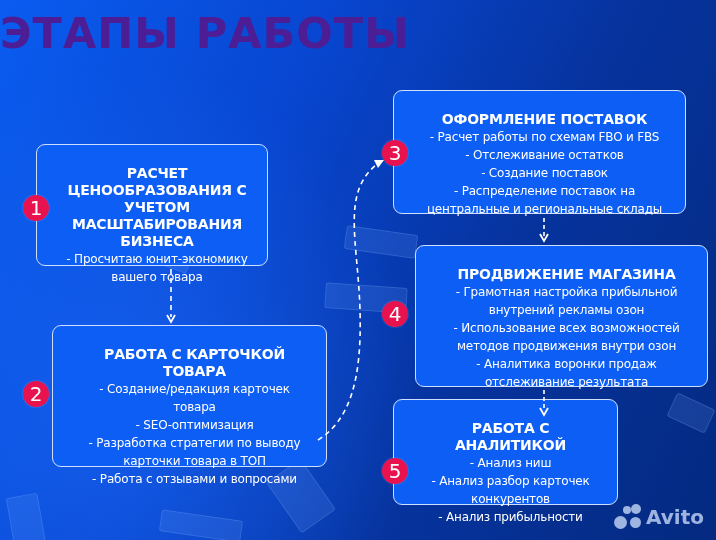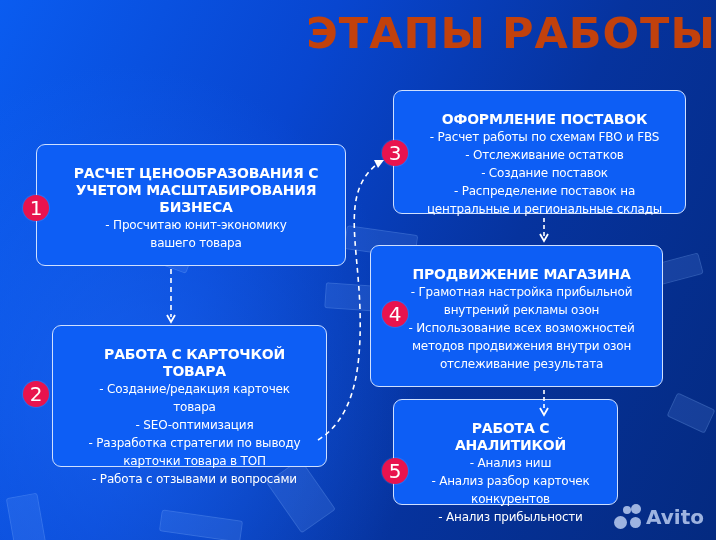--- a/index.html
+++ b/index.html
@@ -10,22 +10,22 @@
     }
     .bg-glow {
       position: absolute; left: 0; top: 60px; width: 420px; height: 480px;
       background: radial-gradient(ellipse at 30% 70%, rgba(30,110,255,0.55), rgba(30,110,255,0) 70%);
     }
     .bill {
       position: absolute; background: rgba(120,170,255,0.16);
       border: 1px solid rgba(150,195,255,0.18); border-radius: 3px;
     }
     .title {
-      position: absolute; left: 0; right: 0; top: 8px; text-align: right;
-      color: #c2410c; font-weight: 700; font-size: 43px; letter-spacing: 1px;
+      position: absolute; left: 0; right: 0; top: 8px; text-align: left;
+      color: #4c1d95; font-weight: 700; font-size: 43px; letter-spacing: 1px;
       font-family: "DejaVu Sans", sans-serif;
     }
     .card {
       position: absolute; background: #0d5ef5;
       border: 1.5px solid #cfe0ff; border-radius: 9px; box-sizing: border-box;
       color: #ffffff; padding: 20px 10px 6px 20px; text-align: center;
     }
     .card h3 {
       margin: 0; font-size: 14px; line-height: 17px; font-weight: 700;
       font-family: "DejaVu Sans", sans-serif; letter-spacing: -0.2px;
@@ -57,21 +57,21 @@
 <div class="bill" style="left:345px;top:230px;width:70px;height:22px;transform:rotate(8deg);"></div>
 <div class="bill" style="left:325px;top:285px;width:80px;height:24px;transform:rotate(4deg);"></div>
 <div class="bill" style="left:10px;top:495px;width:30px;height:50px;transform:rotate(-10deg);"></div>
 <div class="bill" style="left:160px;top:515px;width:80px;height:20px;transform:rotate(8deg);"></div>
 <div class="bill" style="left:280px;top:465px;width:40px;height:60px;transform:rotate(-35deg);"></div>
 <div class="bill" style="left:640px;top:260px;width:60px;height:20px;transform:rotate(-15deg);"></div>
 <div class="bill" style="left:670px;top:400px;width:40px;height:24px;transform:rotate(25deg);"></div>
 
 <div class="title">ЭТАПЫ РАБОТЫ</div>
 
-<div class="card" style="left:36px;top:144px;width:310px;height:122px;">
+<div class="card" style="left:36px;top:144px;width:232px;height:122px;">
   <h3>
     <div>РАСЧЕТ ЦЕНООБРАЗОВАНИЯ С</div>
     <div>УЧЕТОМ МАСШТАБИРОВАНИЯ</div>
     <div>БИЗНЕСА</div>
   </h3>
   <div class="line">- Просчитаю юнит-экономику</div>
   <div class="line">вашего товара</div>
 </div>
 <div class="badge" style="left:23px;top:195px;">1</div>
 
@@ -93,28 +93,29 @@
     <div>ОФОРМЛЕНИЕ ПОСТАВОК</div>
   </h3>
   <div class="line">- Расчет работы по схемам FBO и FBS</div>
   <div class="line">- Отслеживание остатков</div>
   <div class="line">- Создание поставок</div>
   <div class="line">- Распределение поставок на</div>
   <div class="line">центральные и региональные склады</div>
 </div>
 <div class="badge" style="left:382px;top:140px;">3</div>
 
-<div class="card" style="left:370px;top:245px;width:293px;height:142px;">
+<div class="card" style="left:415px;top:245px;width:293px;height:142px;">
   <h3>
     <div>ПРОДВИЖЕНИЕ МАГАЗИНА</div>
   </h3>
   <div class="line">- Грамотная настройка прибыльной</div>
   <div class="line">внутрений рекламы озон</div>
   <div class="line">- Использование всех возможностей</div>
   <div class="line">методов продвижения внутри озон</div>
+  <div class="line">- Аналитика воронки продаж</div>
   <div class="line">отслеживание результата</div>
 </div>
 <div class="badge" style="left:382px;top:301px;">4</div>
 
 <div class="card" style="left:393px;top:399px;width:225px;height:106px;">
   <h3>
     <div>РАБОТА С АНАЛИТИКОЙ</div>
   </h3>
   <div class="line">- Анализ ниш</div>
   <div class="line">- Анализ разбор карточек</div>

